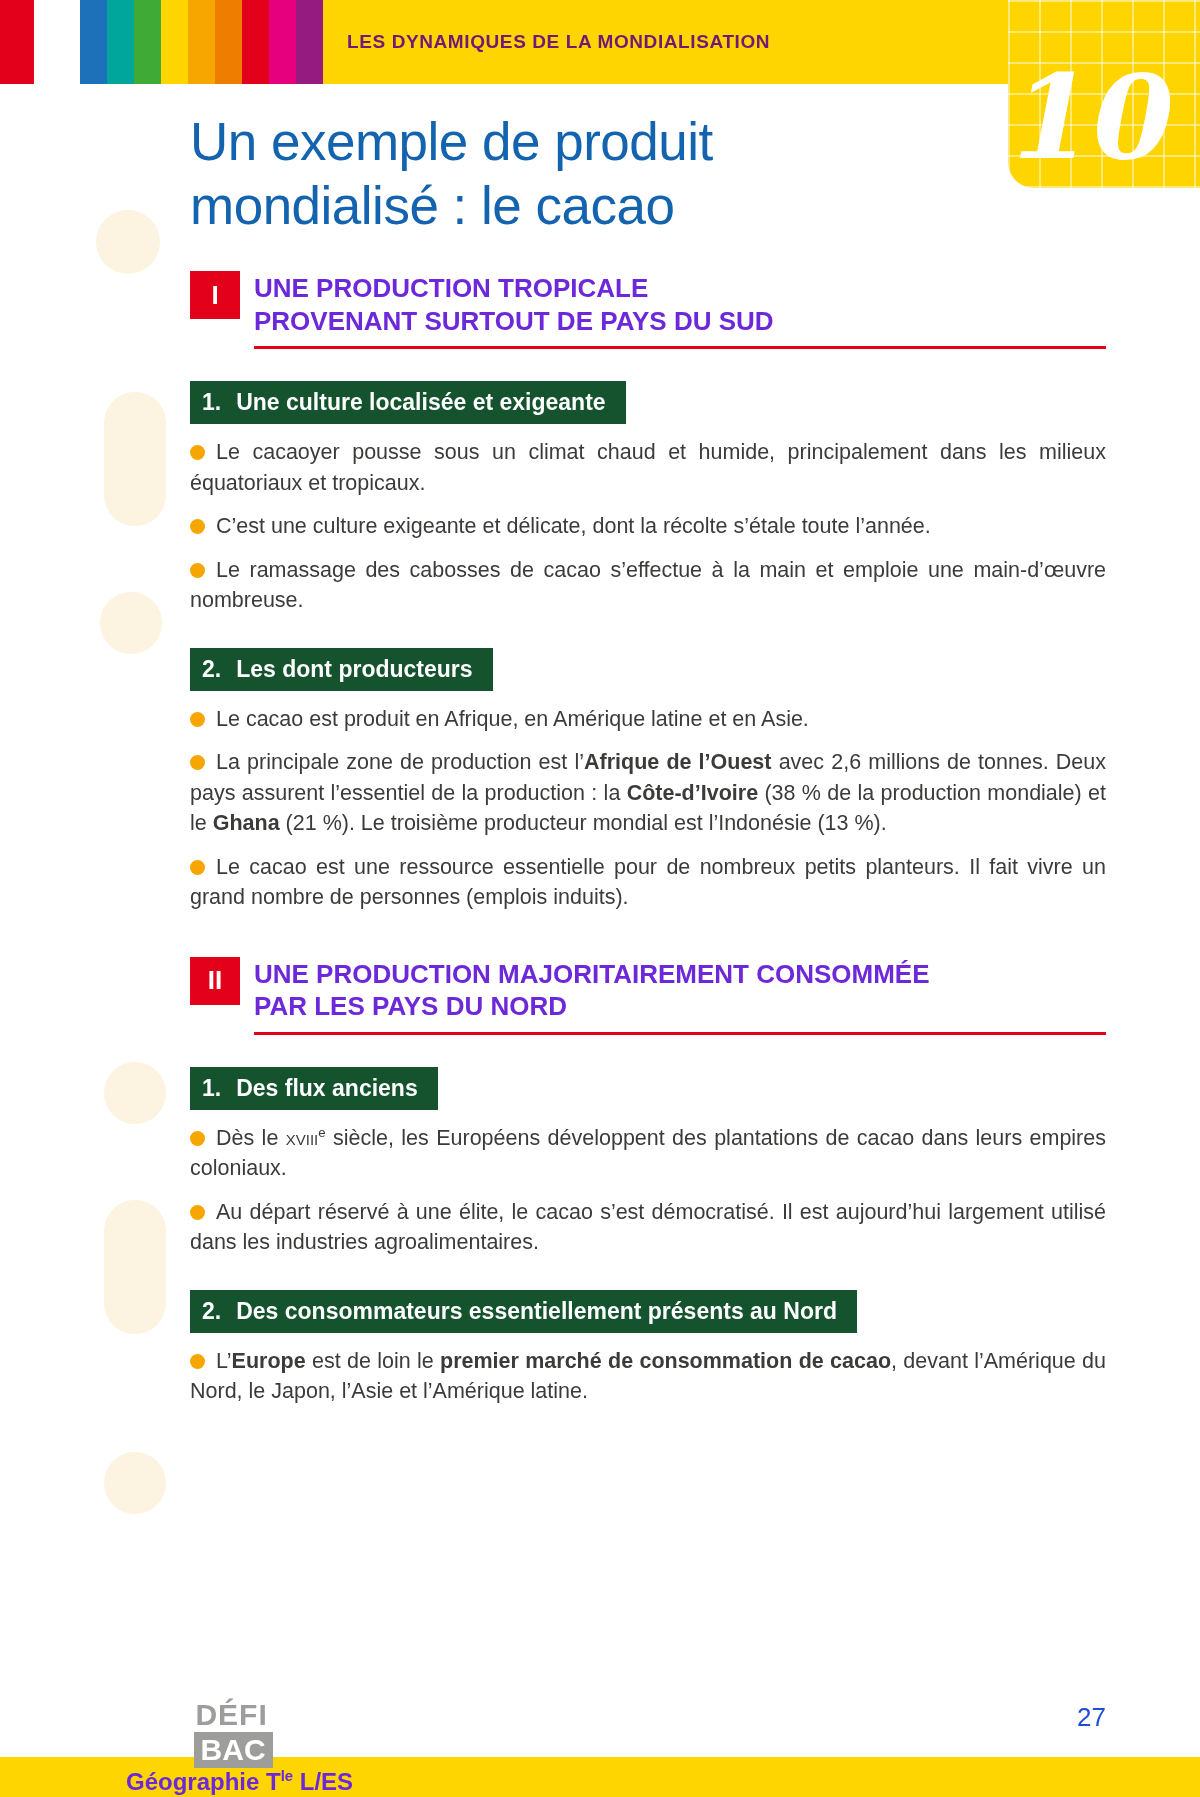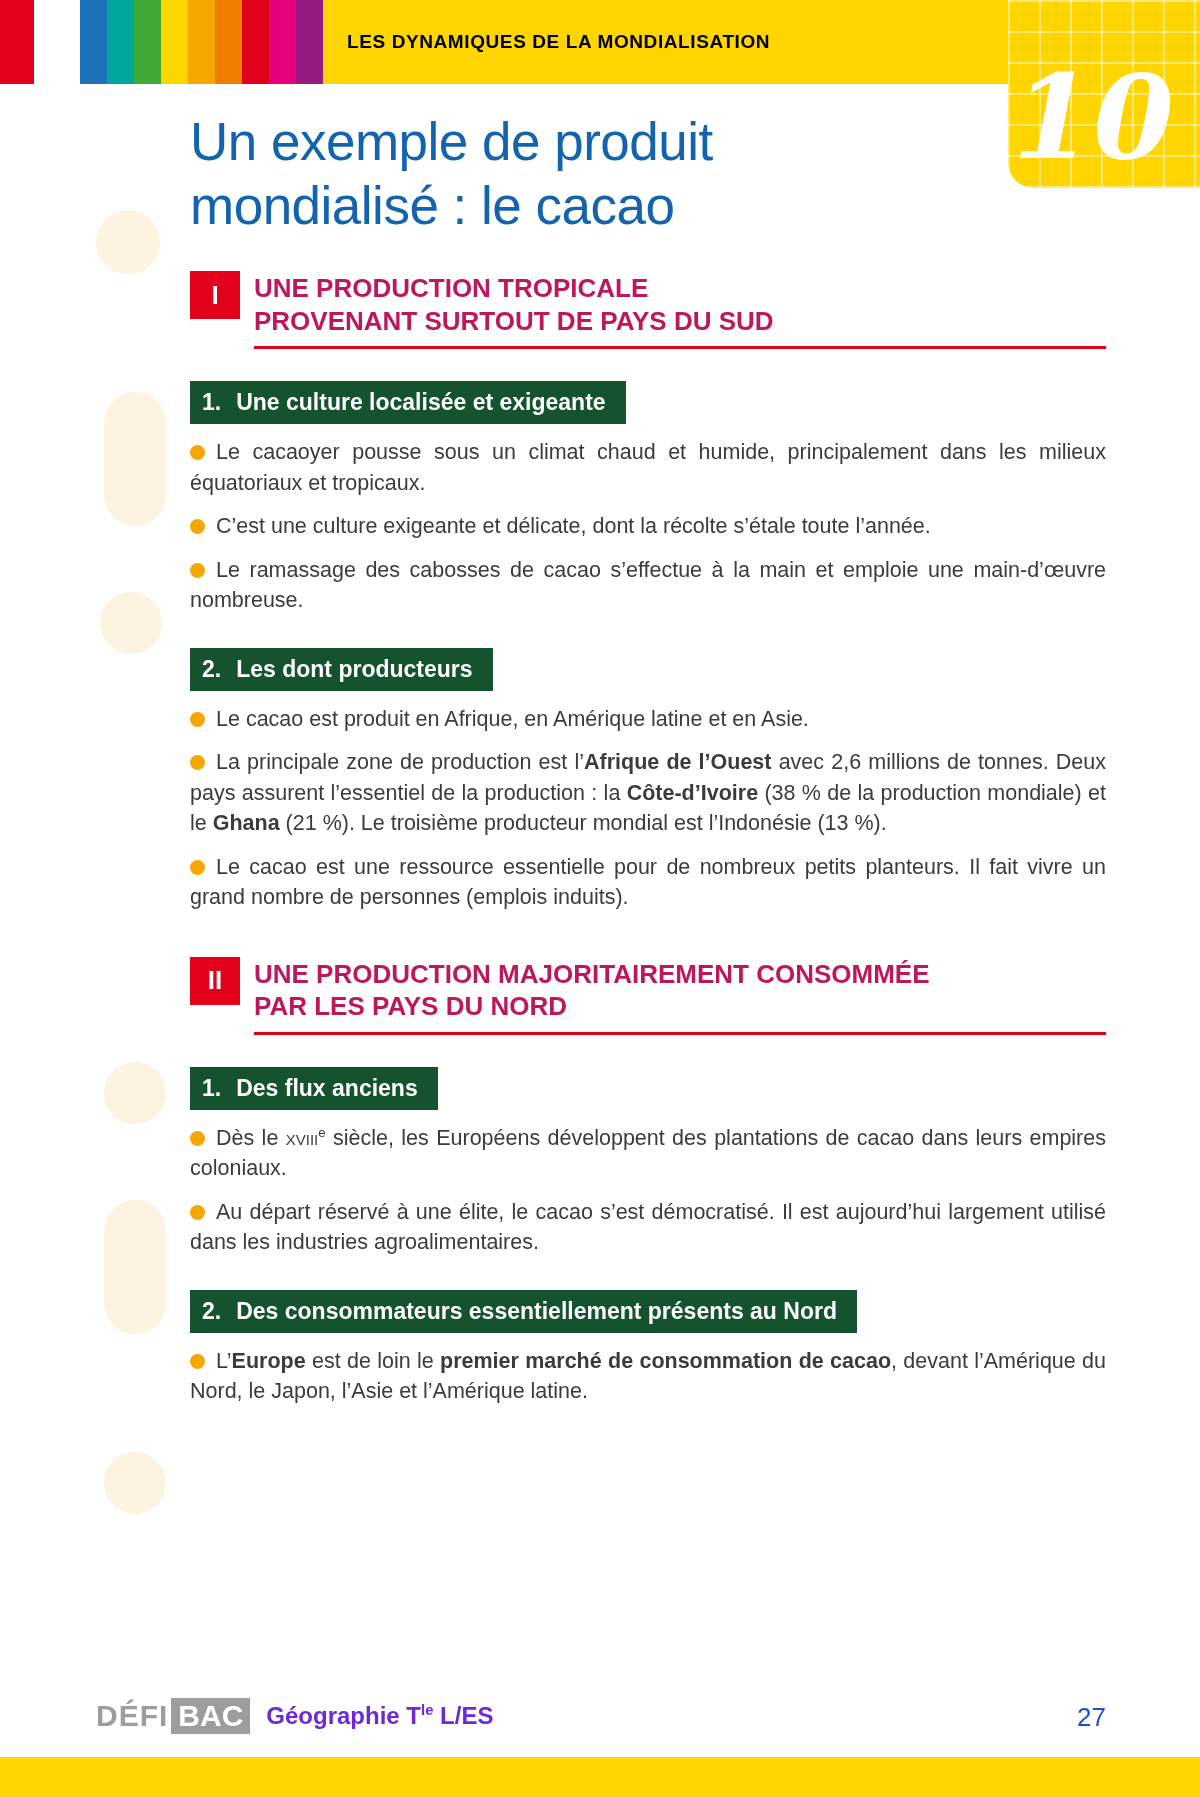--- a/index.html
+++ b/index.html
@@ -14,21 +14,21 @@
   .strip { position:absolute; left:80px; top:0; height:84px; display:flex; z-index:3; }
   .strip div { width:27px; height:84px; }
   .c1{background:#1d71b8}.c2{background:#00a59b}.c3{background:#3faa35}
   .c4{background:#ffd500}.c5{background:#f7a600}.c6{background:#ef7d00}
   .c7{background:#e2001a}.c8{background:#e6007e}.c9{background:#951b81}
   .top-band {
     position:absolute; left:323px; right:0; top:0; height:84px; background:#ffd500;
     display:flex; align-items:center; z-index:1;
   }
   .top-band span {
-    color:#000000; font-weight:bold; font-size:19px; letter-spacing:.6px; padding-left:24px;
+    color:#701a75; font-weight:bold; font-size:19px; letter-spacing:.6px; padding-left:24px;
   }
   .tab10 {
     position:absolute; top:0; right:0; width:192px; height:188px; background:#ffd500;
     border-radius:0 0 0 26px; z-index:2;
     background-image:
       repeating-linear-gradient(to right, rgba(255,255,255,.45) 0 2px, transparent 2px 31px),
       repeating-linear-gradient(to bottom, rgba(255,255,255,.45) 0 2px, transparent 2px 31px);
     display:flex; align-items:flex-end; justify-content:flex-end;
     padding:0 26px 16px 0; box-sizing:border-box;
   }
@@ -52,40 +52,40 @@
   h1.title {
     margin:0 0 34px 0; color:#1463ae; font-weight:normal;
     font-size:53px; line-height:1.2; letter-spacing:-.5px;
   }
   .section + .section { margin-top:44px; }
   .sec-head { display:flex; gap:14px; margin-top:28px; }
   .sec-num {
     flex:0 0 50px; width:50px; height:48px; background:#e2001a; color:#ffffff;
     font-weight:bold; font-size:26px; display:flex; align-items:center; justify-content:center;
   }
-  .sec-title { color:#be185d; font-weight:bold; font-size:26px; line-height:1.25; padding-top:1px; }
+  .sec-title { color:#6d28d9; font-weight:bold; font-size:26px; line-height:1.25; padding-top:1px; }
   .sec-rule { height:3px; background:#e2001a; margin:9px 0 0 64px; }
 
   .subhead {
     display:inline-block; background:#14532d; color:#ffffff; font-weight:bold;
     font-size:23px; padding:8px 20px 8px 12px; margin-top:32px;
   }
   .subhead .num { margin-right:15px; }
 
   .bullet { margin:13px 0 0 0; font-size:21.5px; line-height:1.42; text-align:justify; }
   .dot {
     display:inline-block; width:15px; height:15px; border-radius:50%;
     background:#f7a600; margin-right:11px; position:relative; top:1px;
   }
   .b { font-weight:bold; }
   .sc { font-variant:small-caps; }
   sup { font-size:.62em; }
 
   
-  .footer { position:absolute; left:96px; top:1698px; display:flex; align-items:center; z-index:2; }
+  .footer { position:absolute; left:110px; top:1698px; display:flex; align-items:center; z-index:2;flex-direction:column; }
   .defi { font-size:30px; font-weight:bold; letter-spacing:1px; color:#9d9d9c; }
   .bac  { font-size:30px; font-weight:bold; background:#9d9d9c; color:#ffffff; padding:1px 7px; margin-left:3px; }
   .subject { font-size:24px; font-weight:bold; margin-left:16px; color:#6d28d9; }
   .page-num { position:absolute; right:94px; top:1702px; font-size:26px; color:#1d4ed8; z-index:2; }
   .bottom-strip { position:absolute; left:0; right:0; top:1757px; height:40px; background:#ffd500; z-index:1; }
 </style>
 </head>
 <body>
 
 <div class="page">

